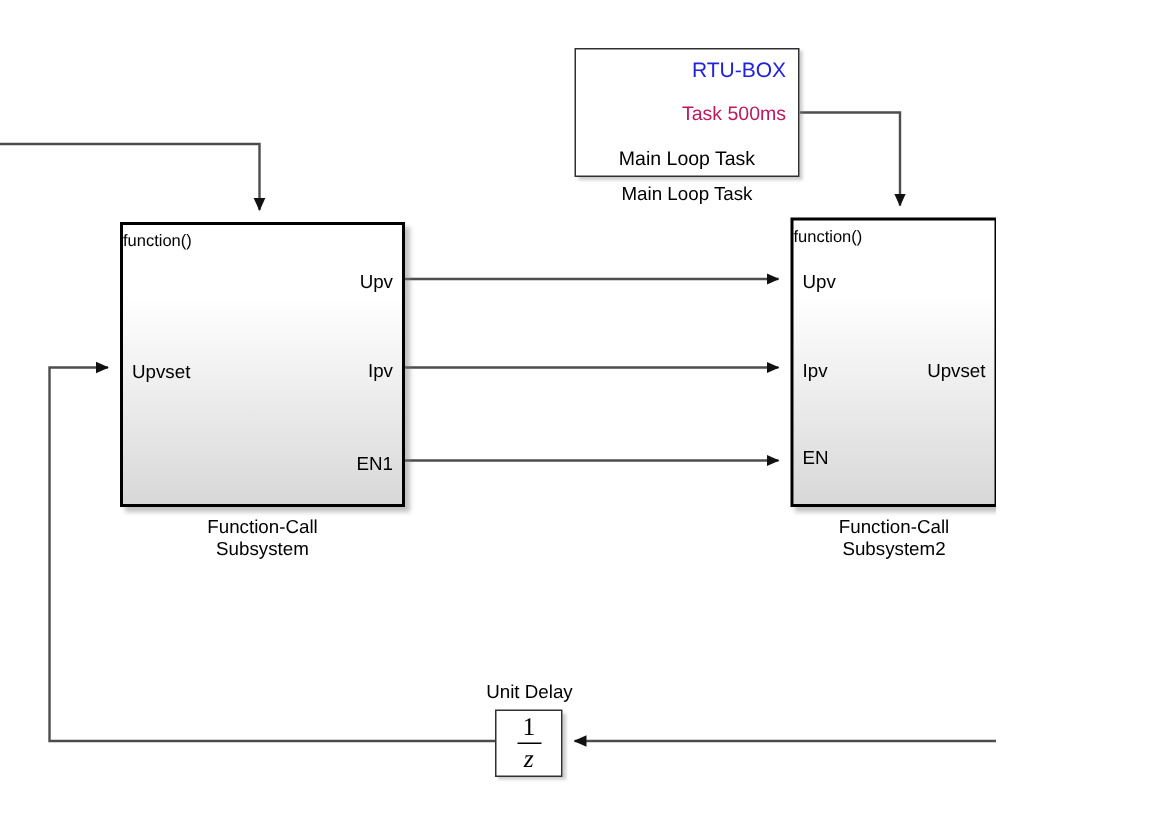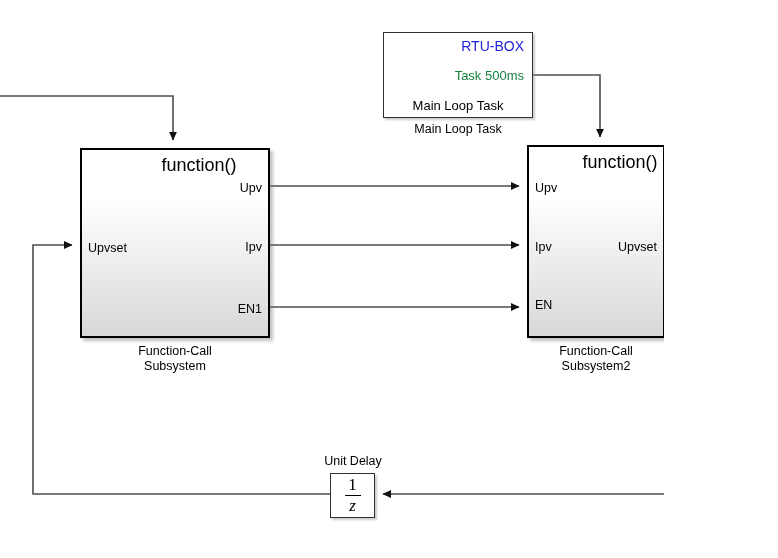--- a/index.html
+++ b/index.html
@@ -51,25 +51,24 @@
     text-align: right;
   }
   .port-in  { left: 6px; }
   .port-out { right: 6px; }
 
   .fn-label {
     position: absolute;
     top: 6px;
     left: 0;
     right: 0;
-    text-align: center;
-    font-size: 18px;
-    color: #000000;
-    line-height: 1;
-    margin-left: 48px;
+    text-align: left;
+    font-size: 11px;
+    color: #000000;
+    line-height: 1;
   }
 
   .caption {
     position: absolute;
     text-align: center;
     font-size: 12.5px;
     color: #000000;
     line-height: 15px;
     white-space: pre-line;
   }
@@ -82,21 +81,21 @@
     font-size: 14px;
     color: #2222dd;
     white-space: nowrap;
     line-height: 1;
   }
   .rtu-task {
     position: absolute;
     top: 36px;
     right: 8px;
     font-size: 13px;
-    color: #15803d;
+    color: #be185d;
     white-space: nowrap;
     line-height: 1;
   }
   .rtu-foot {
     position: absolute;
     bottom: 5px;
     left: 0;
     right: 0;
     text-align: center;
     font-size: 13px;

